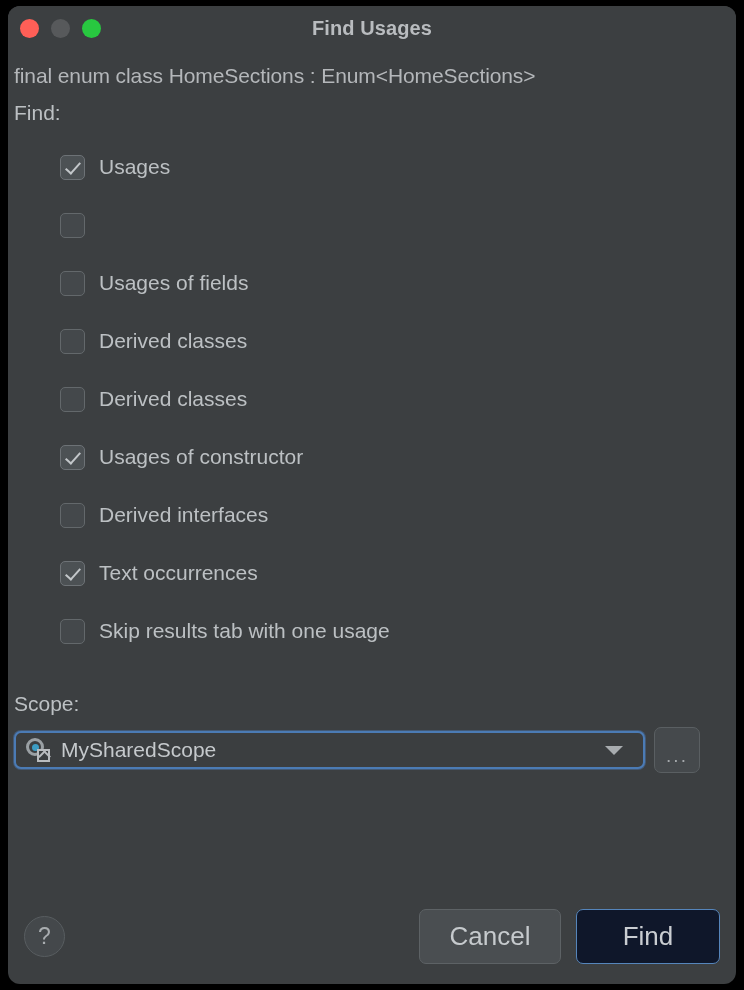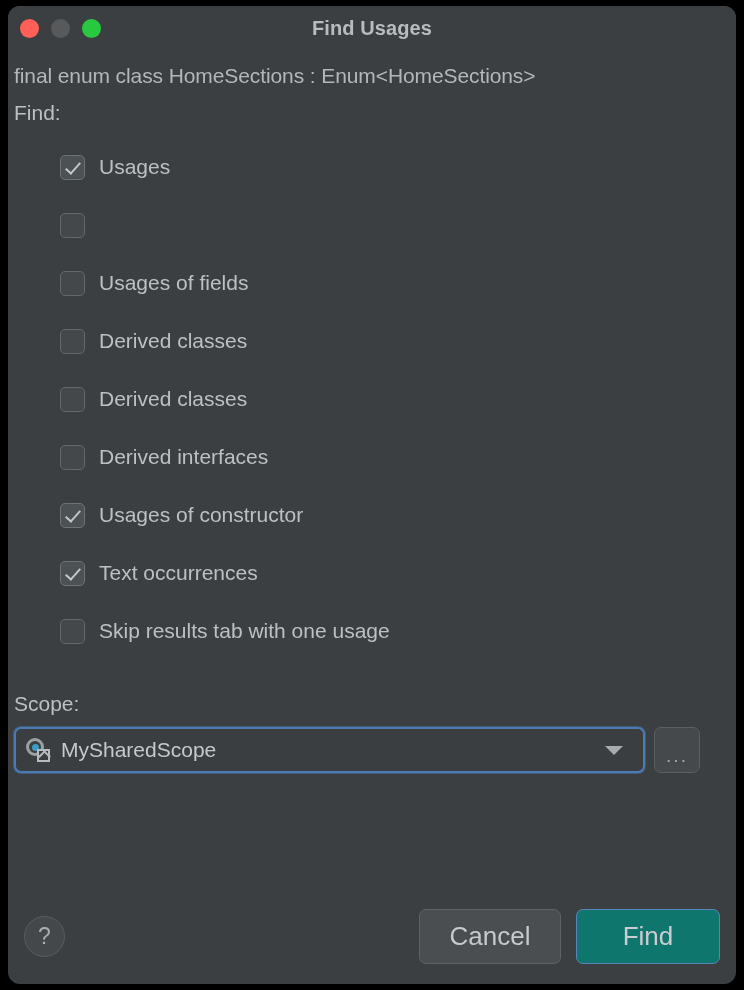--- a/index.html
+++ b/index.html
@@ -136,21 +136,21 @@
 
   .scope-row {
     margin-top: 11px;
     display: flex;
     align-items: center;
     gap: 9px;
   }
 
   .combo {
     flex: 0 0 631px;
-    height: 46px;
+    height: 38px;
     box-sizing: border-box;
     background: #3b3e40;
     border: 2px solid #4b7bb5;
     border-radius: 7px;
     box-shadow: 0 0 0 1px rgba(75,123,181,0.45);
     display: flex;
     align-items: center;
     padding: 0 10px 0 10px;
     position: relative;
   }
@@ -289,21 +289,21 @@
     align-items: center;
     justify-content: center;
     box-sizing: border-box;
   }
   .btn.cancel {
     background: #4a4e51;
     border: 1px solid #5d6265;
     color: #c6cacd;
   }
   .btn.find {
-    background: #0f766e;
+    background: #0f172a;
     border: 1px solid #5585bb;
     color: #c9cdd1;
     min-width: 144px;
   }
 </style>
 </head>
 <body>
 
 <div class="window">
 
@@ -342,27 +342,27 @@
         <div class="cbox"></div>
         <div class="optlabel">Derived classes</div>
       </div>
 
       <div class="optrow">
         <div class="cbox"></div>
         <div class="optlabel">Derived classes</div>
       </div>
 
       <div class="optrow">
-        <div class="cbox"></div>
-        <div class="optlabel">Derived interfaces</div>
-      </div>
-
-      <div class="optrow">
         <div class="cbox checked"></div>
         <div class="optlabel">Usages of constructor</div>
+      </div>
+
+      <div class="optrow">
+        <div class="cbox"></div>
+        <div class="optlabel">Derived interfaces</div>
       </div>
 
       <div class="optrow">
         <div class="cbox checked"></div>
         <div class="optlabel">Text occurrences</div>
       </div>
 
       <div class="optrow">
         <div class="cbox"></div>
         <div class="optlabel">Skip results tab with one usage</div>

